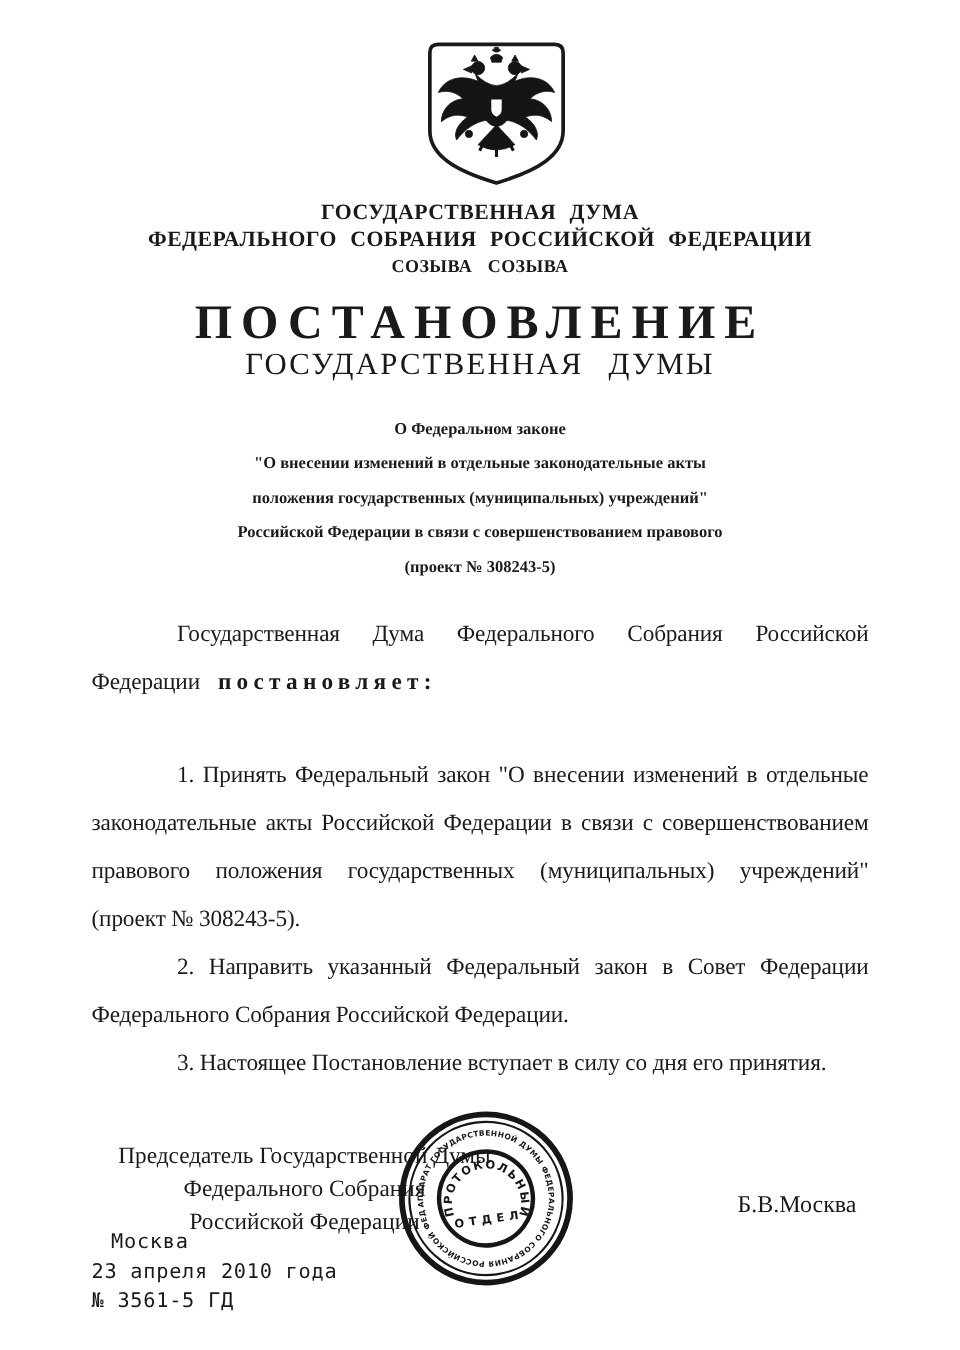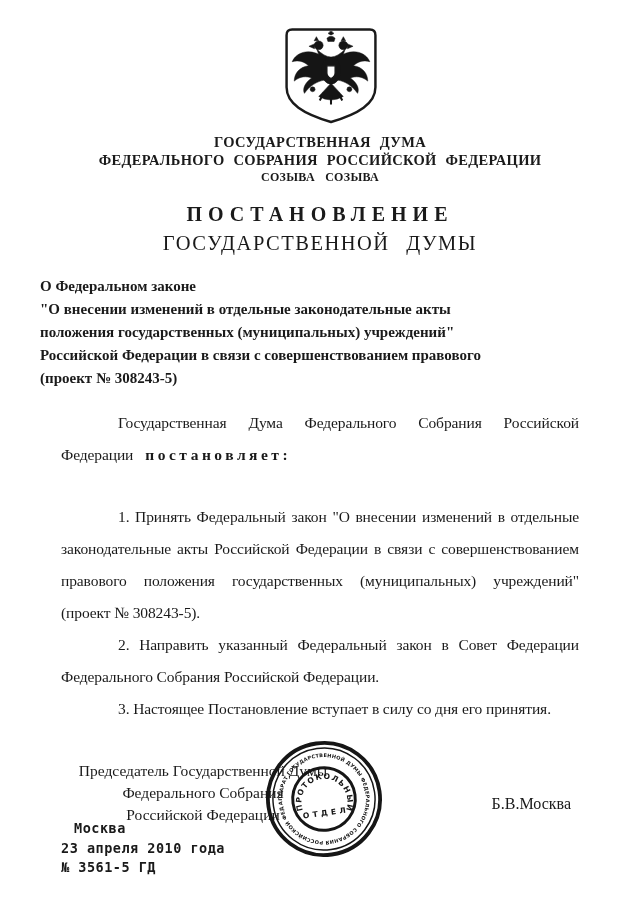--- a/index.html
+++ b/index.html
@@ -9,35 +9,35 @@
     font-family:"Liberation Serif", serif; color:#1a1a1a;
   }
   
   .emblem { width:92px; height:96px; margin:28px auto 0; transform:translateX(11px); }
   
   .org { text-align:center; margin-top:9px; }
   .org-line { font-weight:bold; font-size:14.5px; line-height:18px; letter-spacing:0.3px; word-spacing:5px; }
   .org-line.small { font-size:12px; line-height:17px; word-spacing:7px; }
   
   .title { text-align:center; margin-top:13px; }
-  .title-line1 { font-size:20px; font-weight:bold; letter-spacing:6px; line-height:31px; }
+  .title-line1 { font-size:32px; font-weight:bold; letter-spacing:6px; line-height:31px; }
   .title-line2 { font-size:20.5px; letter-spacing:1.5px; word-spacing:10px; line-height:26px; }
   
-  .subject { text-align:left; margin:19px 40px 0; font-weight:bold; font-size:15px; line-height:23px; }
+  .subject { text-align:center; margin:19px 40px 0; font-weight:bold; font-size:11px; line-height:23px; }
   
   .body { margin:17px 61px 12px; font-size:15.5px; line-height:32px; text-align:justify; letter-spacing:-0.1px; }
   .body p { margin:0; text-indent:57px; }
   .body p.first-item { margin-top:30px; }
   .emph { font-weight:bold; letter-spacing:3.5px; margin-left:12px; }
   
   .sign-position { position:absolute; left:63px; top:760px; width:280px; text-align:center;
                    font-size:15.5px; line-height:22px; z-index:1; }
   .sign-name { position:absolute; right:69px; top:795px; font-size:16px; z-index:1; }
   .issuance { position:absolute; left:61px; top:819px; z-index:1;
-              font-family:"DejaVu Sans Mono", monospace; font-weight:bold;
+              font-family:"DejaVu Sans Mono", monospace; font-weight:normal;
               font-size:13.5px; line-height:19.5px; letter-spacing:0.5px; }
   .issuance .city { padding-left:13px; }
   .stamp { position:absolute; left:265px; top:740px; width:118px; height:118px;
            transform:rotate(-8deg); z-index:2; }
   .stamp svg text { font-family:"DejaVu Sans", sans-serif; }
 </style>
 </head>
 <body>
 
 <div class="page">
@@ -67,21 +67,21 @@
   </div>
 
   <div class="org">
     <div class="org-line">ГОСУДАРСТВЕННАЯ ДУМА</div>
     <div class="org-line">ФЕДЕРАЛЬНОГО СОБРАНИЯ РОССИЙСКОЙ ФЕДЕРАЦИИ</div>
     <div class="org-line small">СОЗЫВА СОЗЫВА</div>
   </div>
 
   <div class="title">
     <div class="title-line1">ПОСТАНОВЛЕНИЕ</div>
-    <div class="title-line2">ГОСУДАРСТВЕННОЙ ДУМЫ</div>
+    <div class="title-line2">ГОСУДАРСТВЕННАЯ ДУМЫ</div>
   </div>
 
   <div class="subject">
     <div>О Федеральном законе</div>
     <div>"О внесении изменений в отдельные законодательные акты</div>
     <div>положения государственных (муниципальных) учреждений"</div>
     <div>Российской Федерации в связи с совершенствованием правового</div>
     <div>(проект № 308243-5)</div>
   </div>
 

